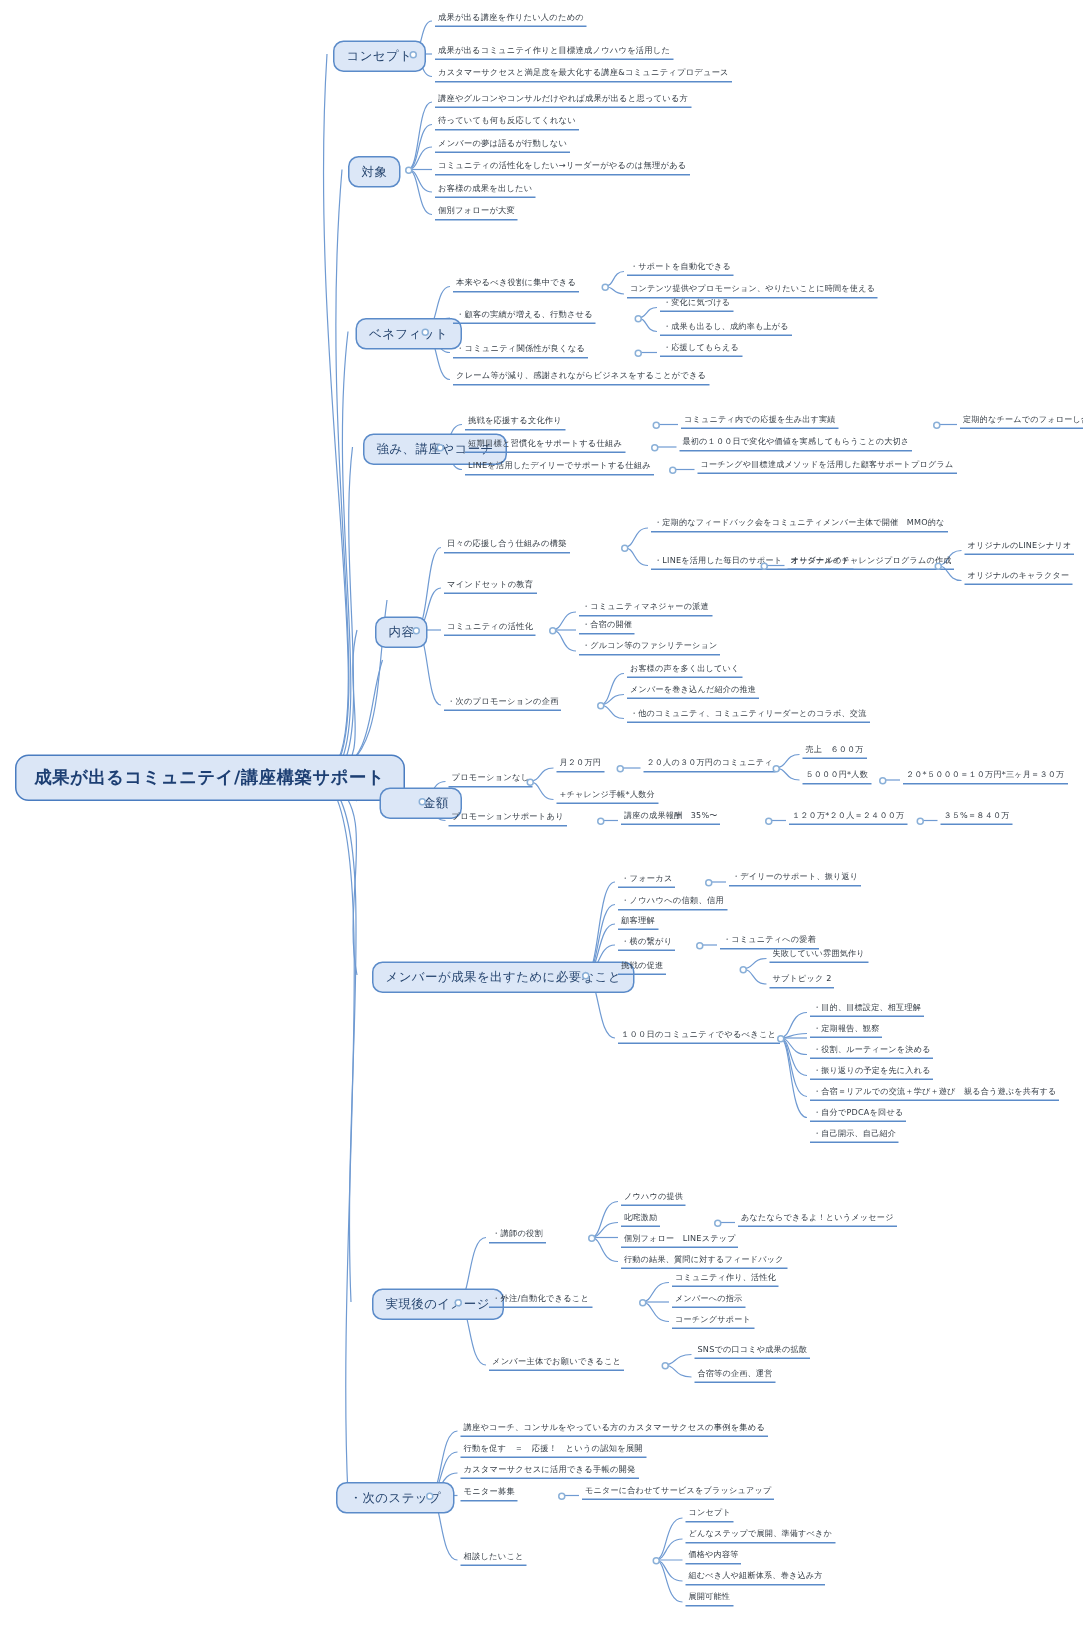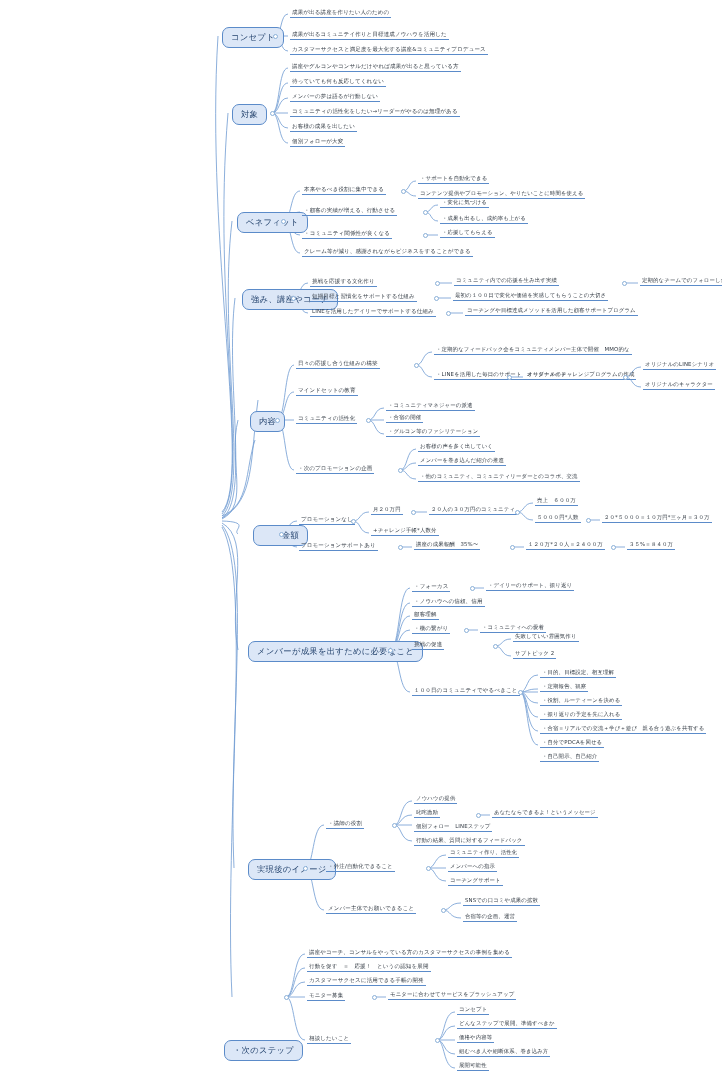--- a/index.html
+++ b/index.html
@@ -191,20 +191,21 @@
       <path d="M286 997 C295 997 293 1040 305 1040"></path>
       <path d="M374 997 L386 997"></path>
       <path d="M437 1040 C445 1040 443 1012 455 1012"></path>
       <path d="M437 1040 C445 1040 443 1026 455 1026"></path>
       <path d="M437 1040 L455 1040"></path>
       <path d="M437 1040 C445 1040 443 1054 455 1054"></path>
       <path d="M437 1040 C445 1040 443 1068 455 1068"></path>
     </g>
   </svg>
 
+  <div class="node n-root" style="left:10px;top:503px;">成果が出るコミュニテイ/講座構築サポート</div>
 
   <div class="node n-l1" style="left:222px;top:27px;">コンセプト</div>
   <div class="knob" style="left:273px;top:34px;"></div>
   <div class="node n-leaf l2" style="left:290px;top:9px;">成果が出る講座を作りたい人のための</div>
   <div class="node n-leaf l2" style="left:290px;top:31px;">成果が出るコミュニテイ作りと目標達成ノウハウを活用した</div>
   <div class="node n-leaf l2" style="left:290px;top:46px;">カスタマーサクセスと満足度を最大化する講座&amp;コミュニティプロデュース</div>
 
   <div class="node n-l1" style="left:232px;top:104px;">対象</div>
   <div class="knob" style="left:270px;top:111px;"></div>
   <div class="node n-leaf l2" style="left:290px;top:63px;">講座やグルコンやコンサルだけやれば成果が出ると思っている方</div>
@@ -345,21 +346,21 @@
   <div class="knob" style="left:426px;top:866px;"></div>
   <div class="node n-leaf l3" style="left:448px;top:850px;">コミュニティ作り、活性化</div>
   <div class="node n-leaf l3" style="left:448px;top:864px;">メンバーへの指示</div>
   <div class="node n-leaf l3" style="left:448px;top:878px;">コーチングサポート</div>
 
   <div class="node n-leaf l2" style="left:326px;top:905px;">メンバー主体でお願いできること</div>
   <div class="knob" style="left:441px;top:908px;"></div>
   <div class="node n-leaf l3" style="left:463px;top:898px;">SNSでの口コミや成果の拡散</div>
   <div class="node n-leaf l3" style="left:463px;top:914px;">合宿等の企画、運営</div>
 
-  <div class="node n-l1" style="left:224px;top:1040px;">・次のステップ</div>
+  <div class="node n-l1" style="left:224px;top:988px;">・次のステップ</div>
   <div class="knob" style="left:284px;top:995px;"></div>
 
   <div class="node n-leaf l2" style="left:307px;top:949px;">講座やコーチ、コンサルをやっている方のカスタマーサクセスの事例を集める</div>
   <div class="node n-leaf l2" style="left:307px;top:963px;">行動を促す　＝　応援！　というの認知を展開</div>
   <div class="node n-leaf l2" style="left:307px;top:977px;">カスタマーサクセスに活用できる手帳の開発</div>
   <div class="node n-leaf l2" style="left:307px;top:992px;">モニター募集</div>
   <div class="knob" style="left:372px;top:995px;"></div>
   <div class="node n-leaf l3" style="left:388px;top:992px;">モニターに合わせてサービスをブラッシュアップ</div>
 
   <div class="node n-leaf l2" style="left:307px;top:1035px;">相談したいこと</div>

